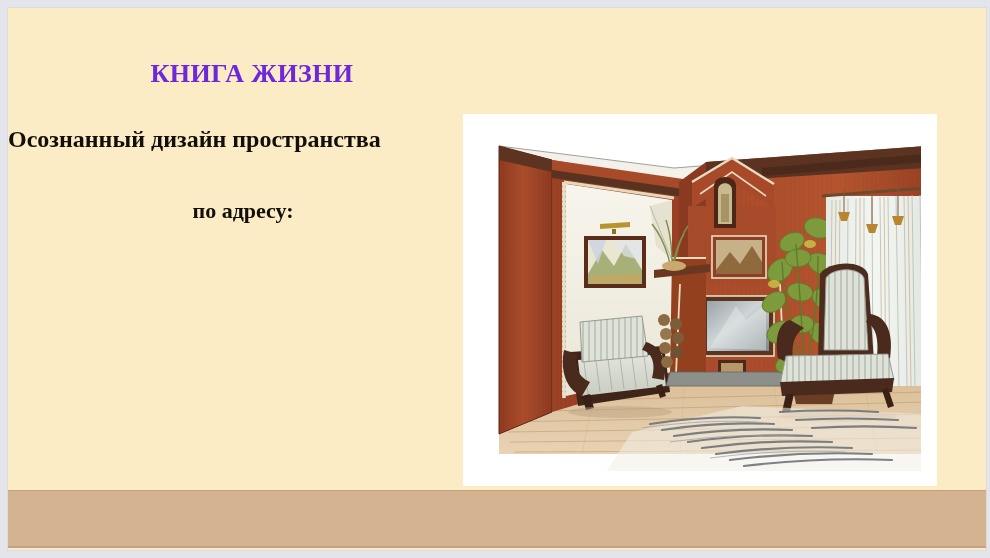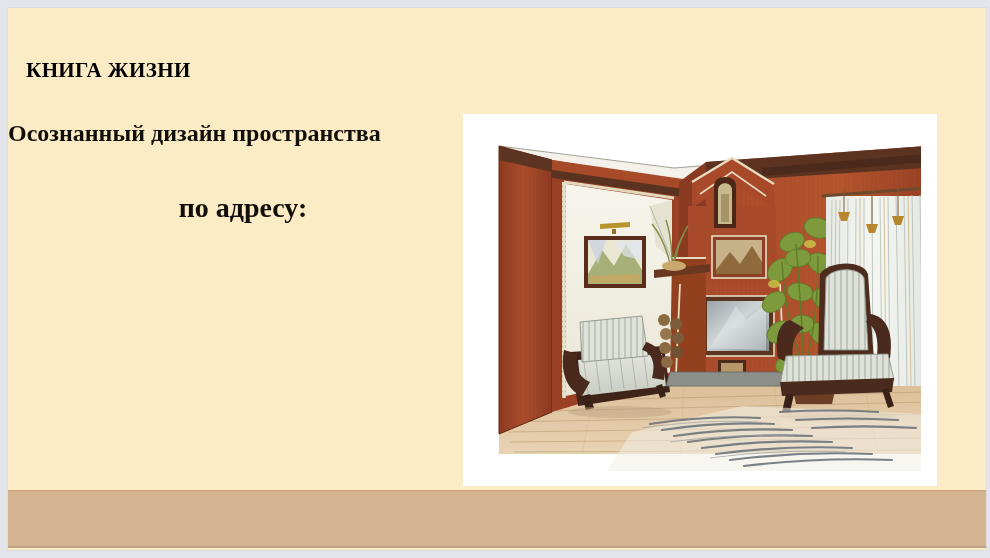--- a/index.html
+++ b/index.html
@@ -33,45 +33,46 @@
 
   
   .text-block {
     position: absolute;
     left: 0px;
     top: 50px;
     width: 470px;
   }
 
   .slide-title {
+    text-align: center;
     font-weight: bold;
-    font-size: 21px;
+    font-size: 26px;
     letter-spacing: 0.4px;
-    color: #000000;
+    color: #6d28d9;
     line-height: 1.2;
     margin: 0 0 0 18px;
   }
 
   .slide-subtitle {
     text-align: left;
     font-weight: bold;
     font-size: 24px;
     color: #120e0a;
     line-height: 1.2;
     margin: 36px 0 0 0;
   }
 
   .address-block {
     margin-top: 42px;
     text-align: center;
   }
 
   .address-line {
     font-weight: bold;
-    font-size: 28px;
+    font-size: 22px;
     color: #120e0a;
     line-height: 1.32;
     margin: 0;
   }
 
   
   .image-card {
     position: absolute;
     left: 455px;
     top: 106px;

